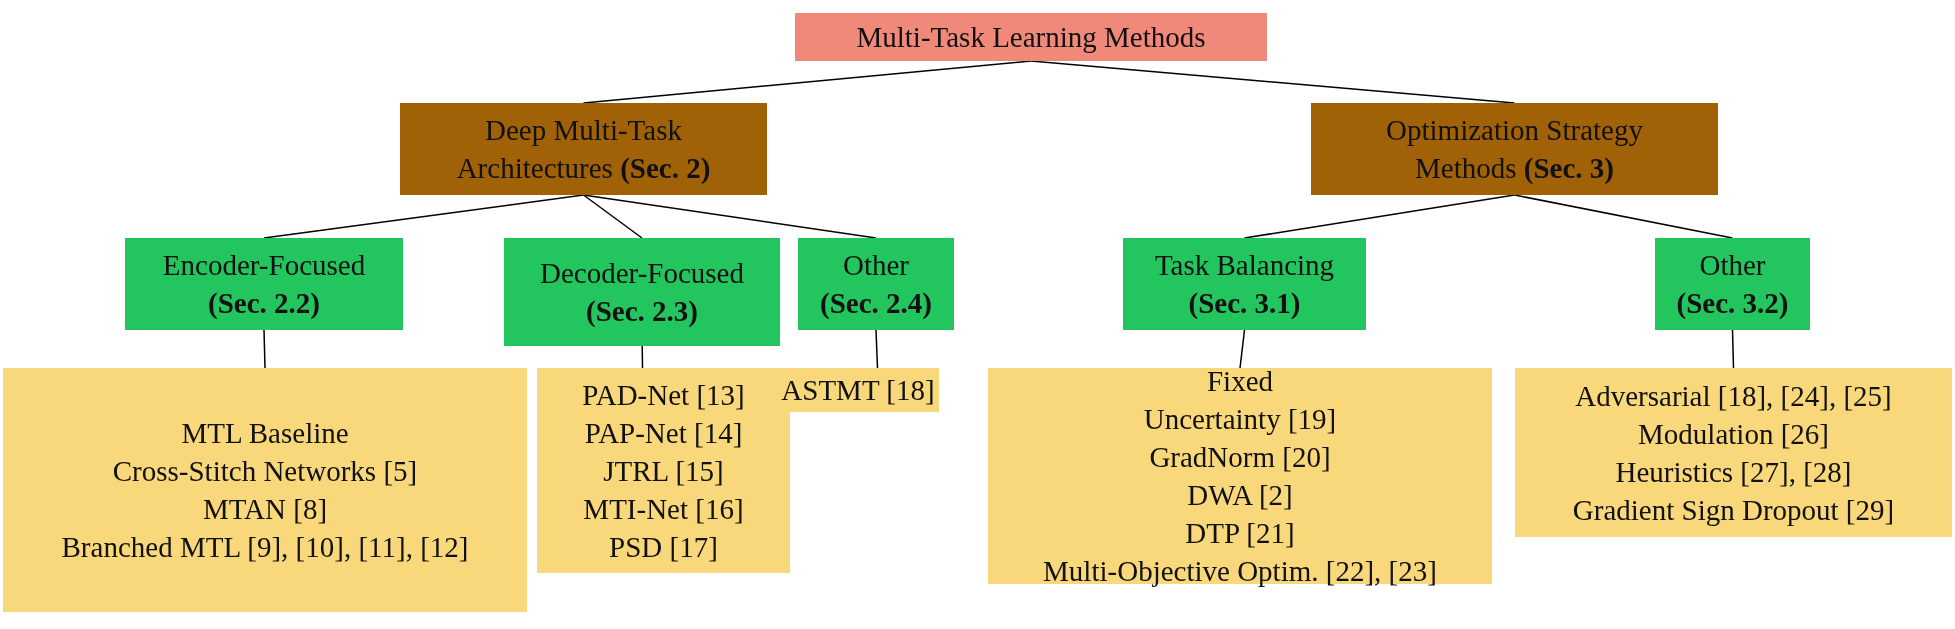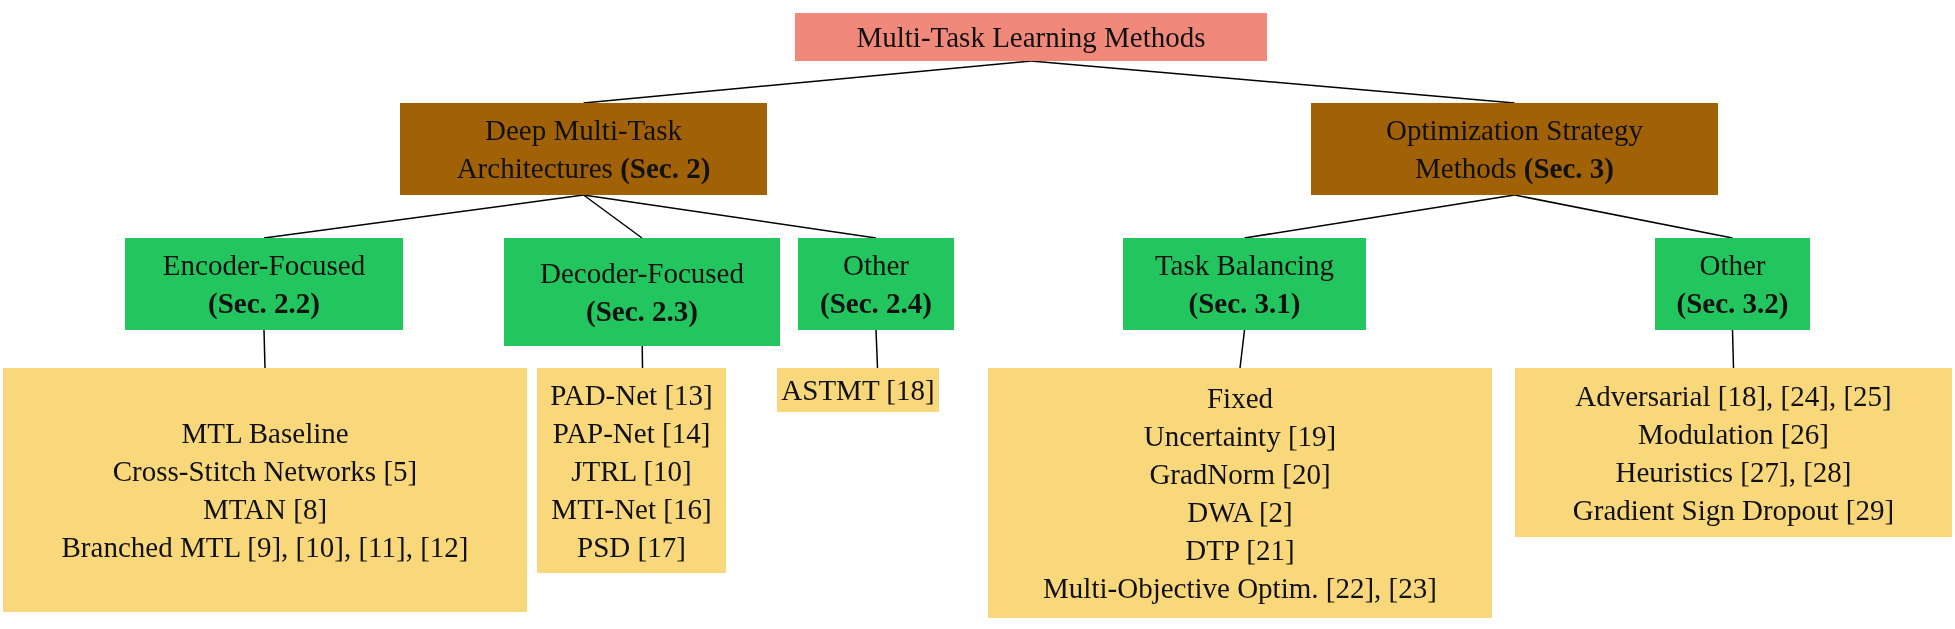--- a/index.html
+++ b/index.html
@@ -83,31 +83,31 @@
     <div class="node c-group" style="left: 1655px; top: 238px; width: 155px; height: 92px;">
       <div class="line"><span>Other</span></div>
       <div class="line"><span class="bold">(Sec. 3.2)</span></div>
     </div>
     <div class="node c-leaf" style="left: 3px; top: 368px; width: 524px; height: 244px;">
       <div class="line"><span>MTL Baseline</span></div>
       <div class="line"><span>Cross-Stitch Networks [5]</span></div>
       <div class="line"><span>MTAN [8]</span></div>
       <div class="line"><span>Branched MTL [9], [10], [11], [12]</span></div>
     </div>
-    <div class="node c-leaf" style="left: 537px; top: 368px; width: 189px; height: 205px;">
+    <div class="node c-leaf" style="left: 537px; top: 368px; width: 253px; height: 205px;">
       <div class="line"><span>PAD-Net [13]</span></div>
       <div class="line"><span>PAP-Net [14]</span></div>
-      <div class="line"><span>JTRL [10]</span></div>
+      <div class="line"><span>JTRL [15]</span></div>
       <div class="line"><span>MTI-Net [16]</span></div>
       <div class="line"><span>PSD [17]</span></div>
     </div>
     <div class="node c-leaf" style="left: 777px; top: 368px; width: 162px; height: 44px;">
       <div class="line"><span>ASTMT [18]</span></div>
     </div>
-    <div class="node c-leaf" style="left: 988px; top: 368px; width: 504px; height: 250px;">
+    <div class="node c-leaf" style="left: 988px; top: 368px; width: 504px; height: 216px;">
       <div class="line"><span>Fixed</span></div>
       <div class="line"><span>Uncertainty [19]</span></div>
       <div class="line"><span>GradNorm [20]</span></div>
       <div class="line"><span>DWA [2]</span></div>
       <div class="line"><span>DTP [21]</span></div>
       <div class="line"><span>Multi-Objective Optim. [22], [23]</span></div>
     </div>
     <div class="node c-leaf" style="left: 1515px; top: 368px; width: 437px; height: 169px;">
       <div class="line"><span>Adversarial [18], [24], [25]</span></div>
       <div class="line"><span>Modulation [26]</span></div>

